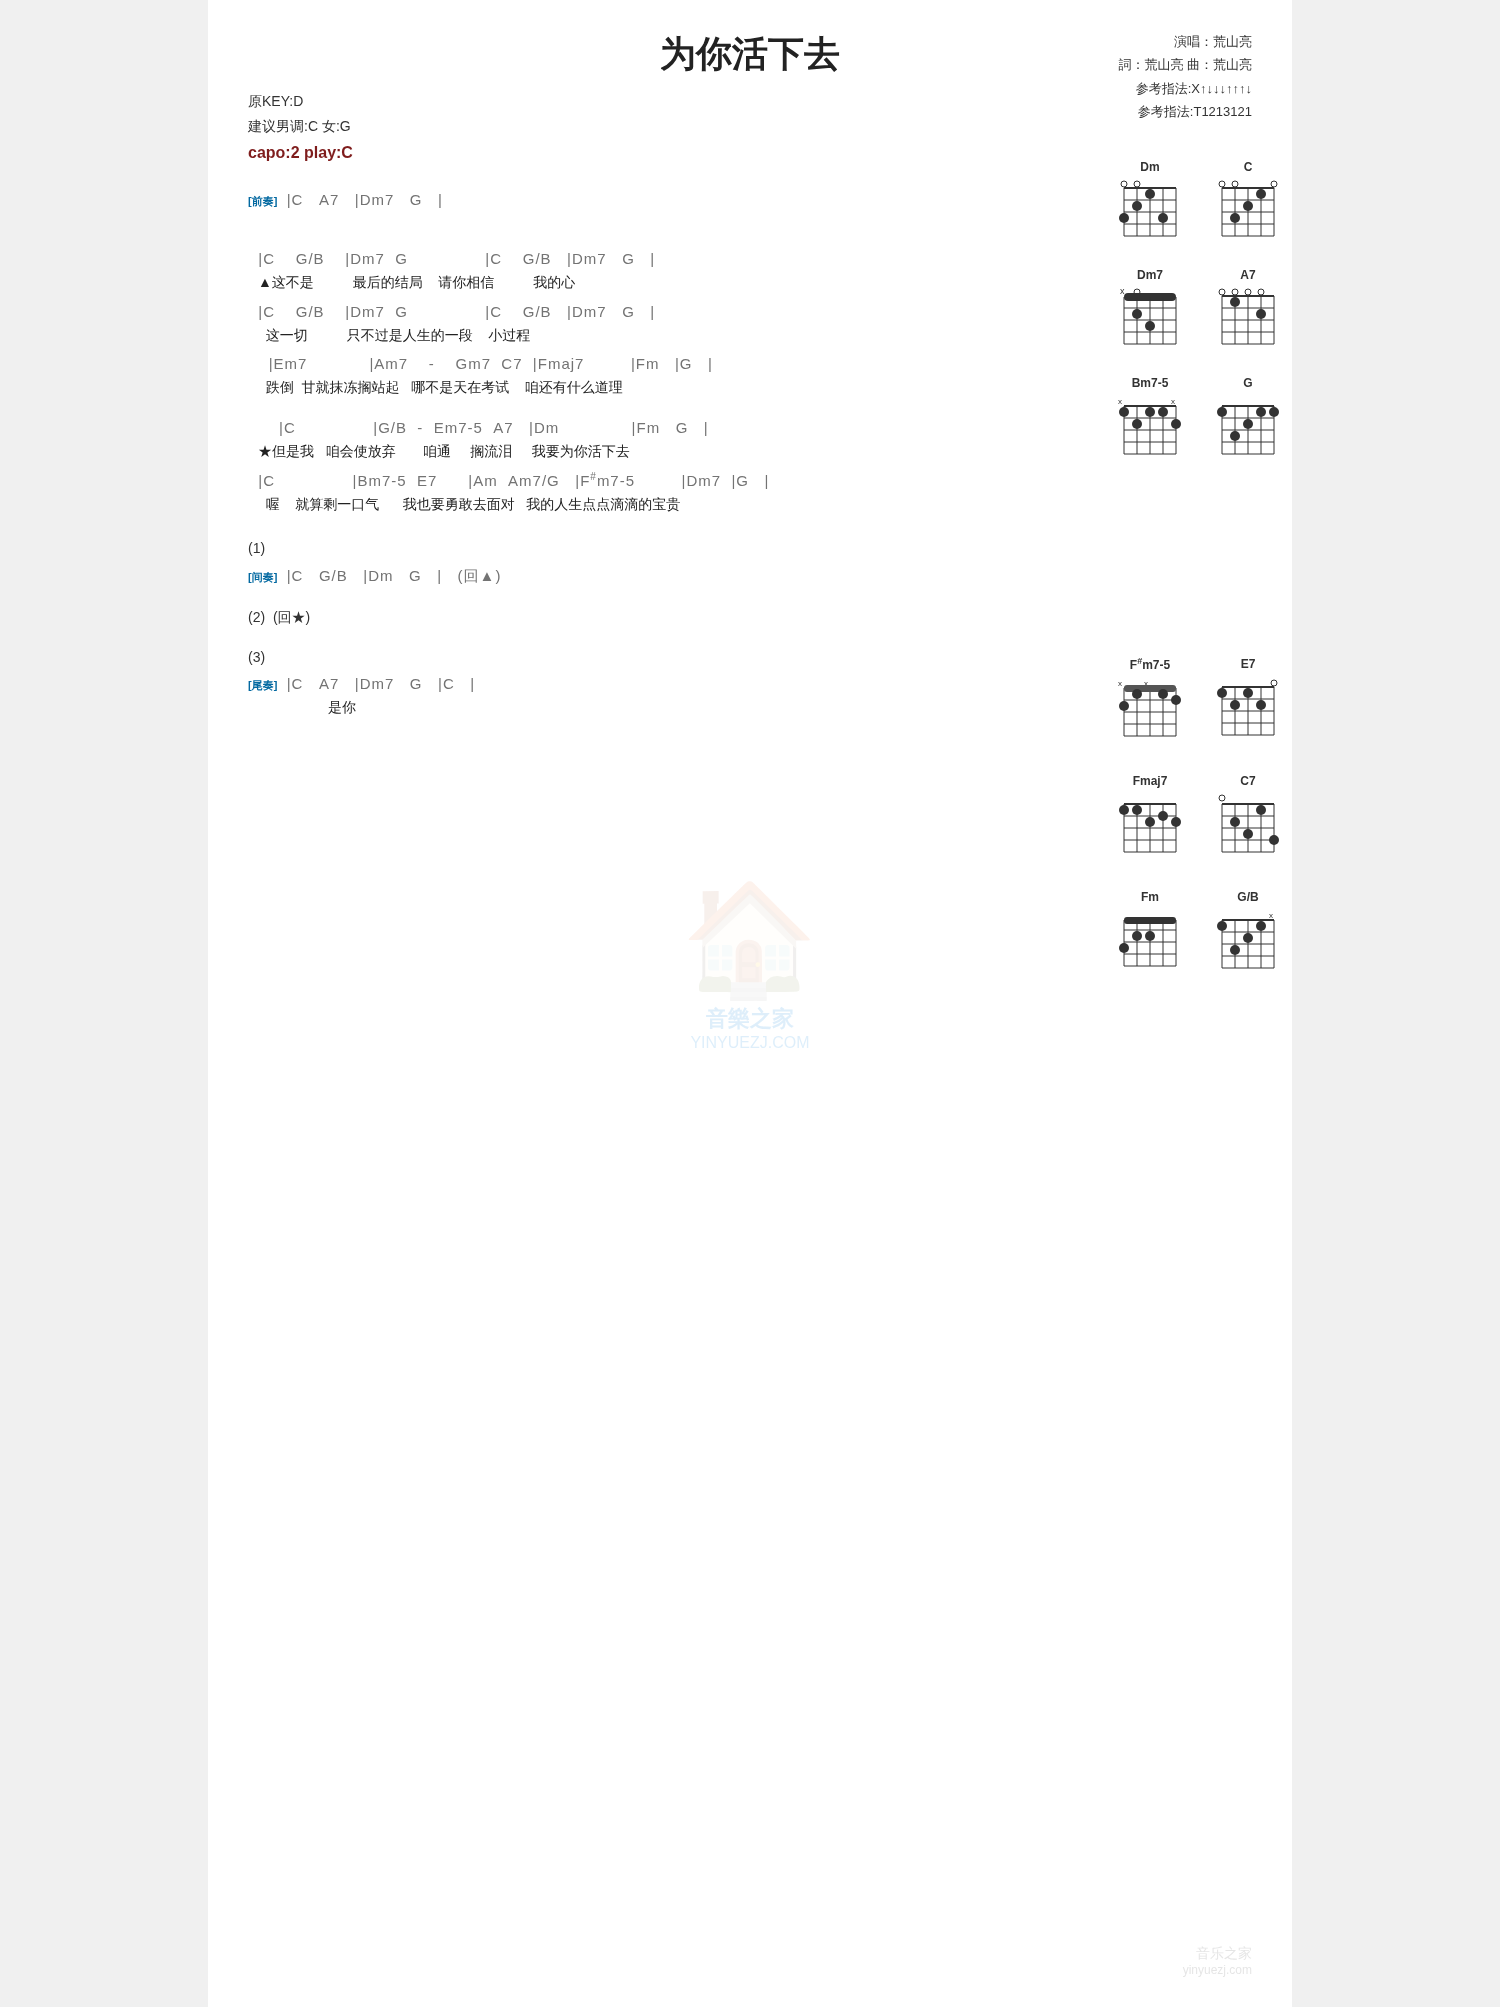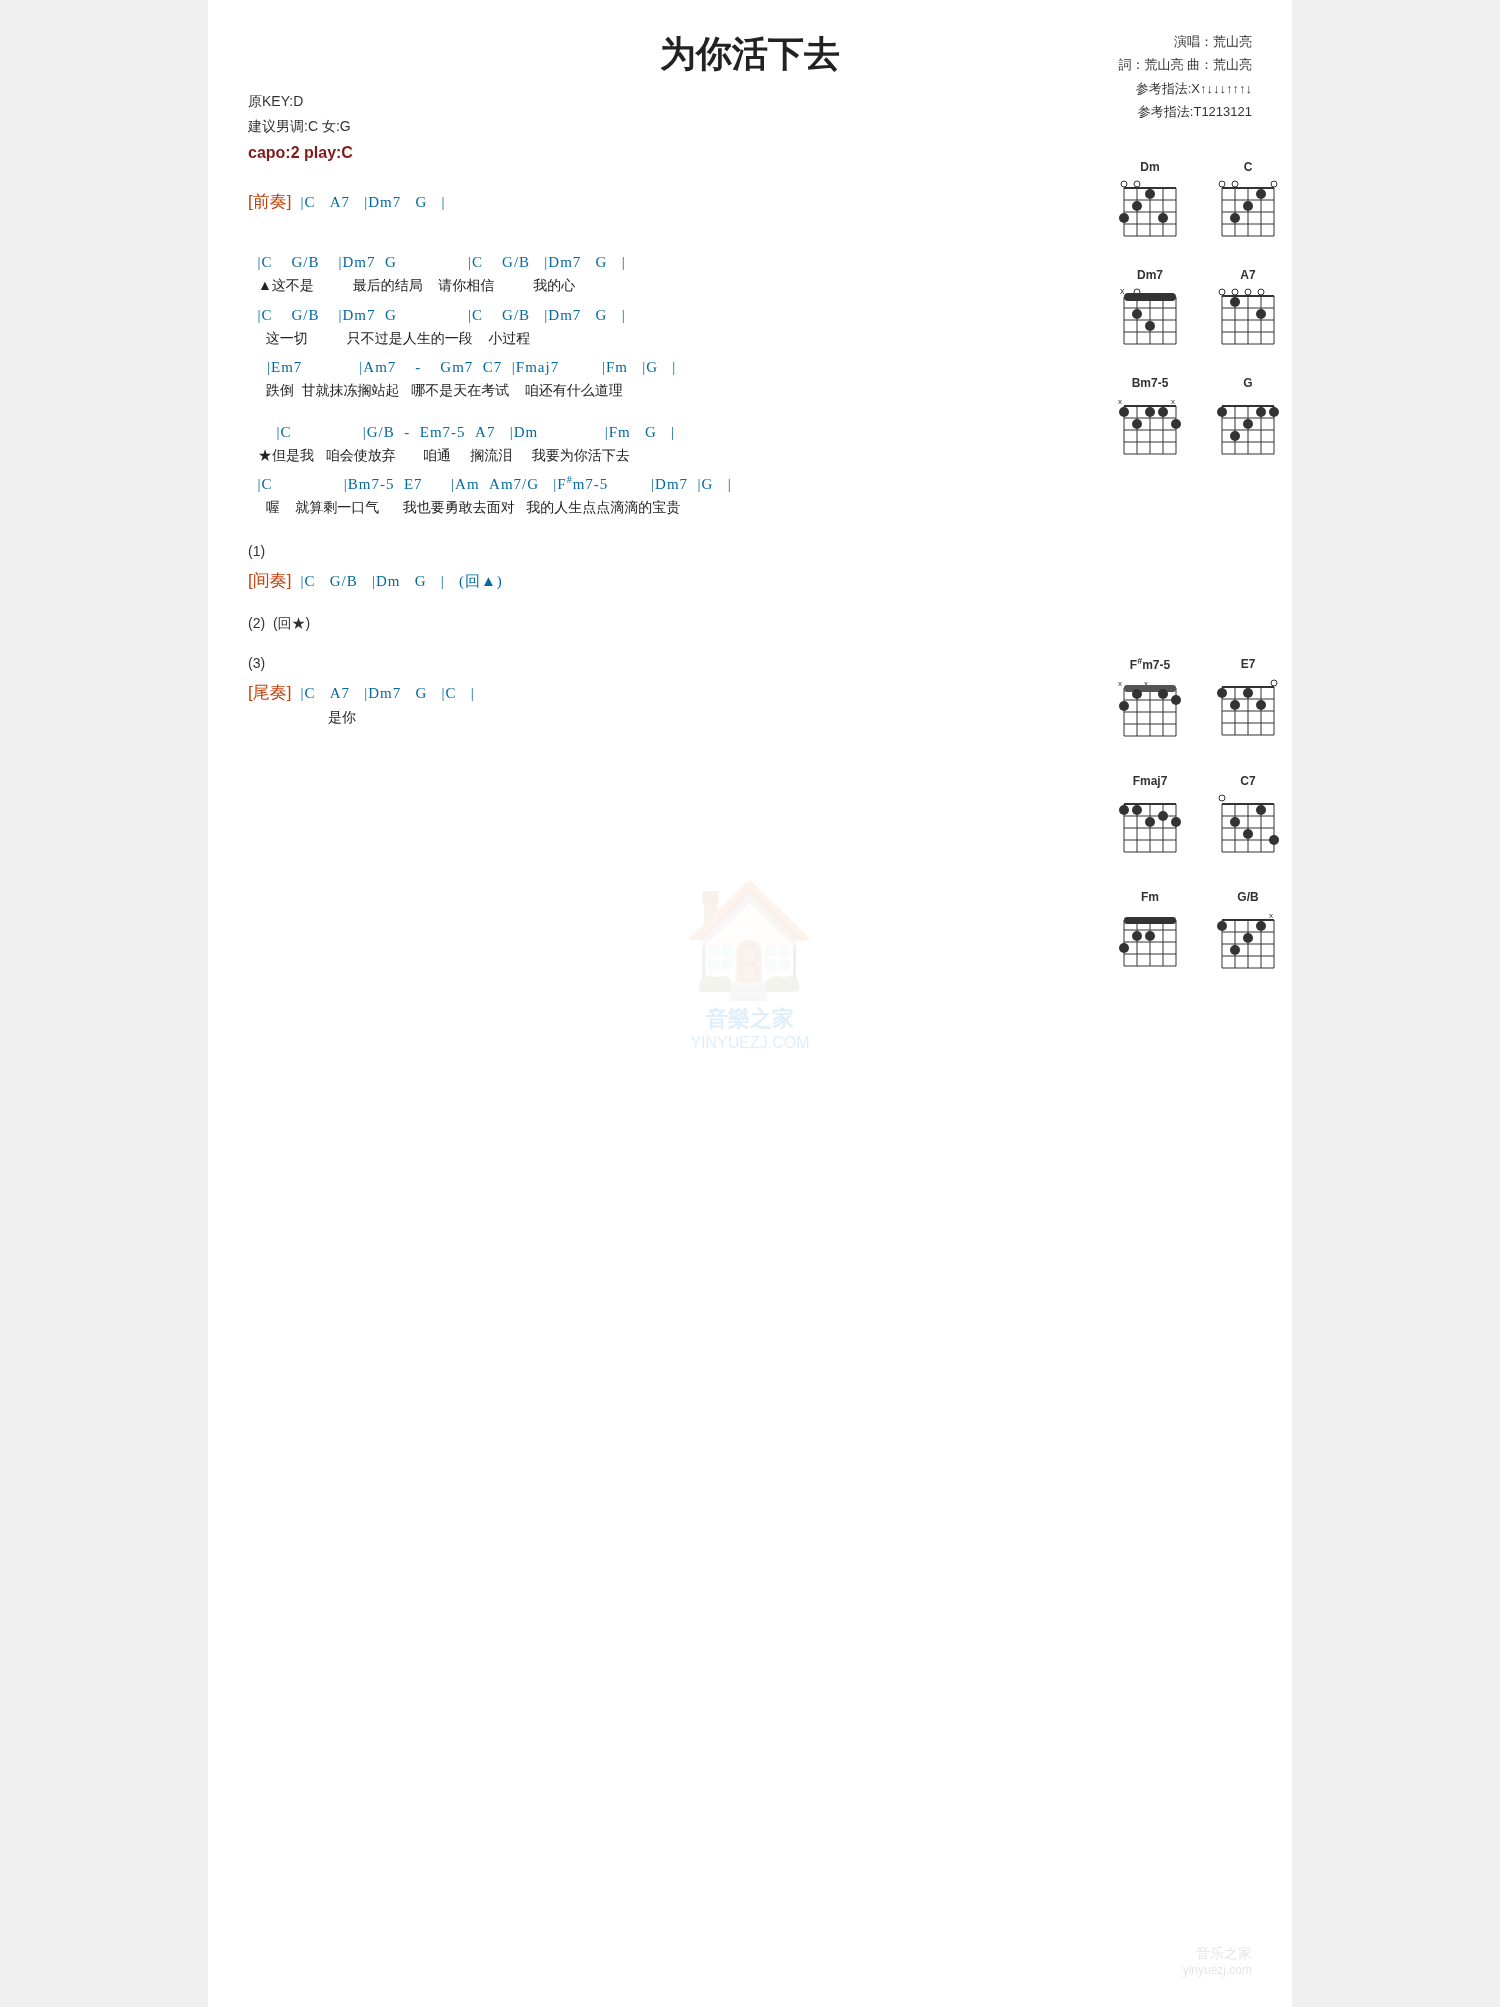--- a/index.html
+++ b/index.html
@@ -43,36 +43,36 @@
       color: #333;
       text-align: right;
       line-height: 1.8;
     }
     .section {
       margin-top: 14px;
       font-size: 15px;
       line-height: 1.6;
     }
     .chord-line {
-      color: #0369a1;
+      color: #737373;
       font-size: 15px;
-      font-family: Liberation Serif, serif;
+      font-family: Liberation Sans, sans-serif;
       letter-spacing: 1px;
       margin-top: 4px;
     }
     .lyric-line {
       color: #222;
       font-size: 14px;
       margin-top: 0px;
       padding-left: 10px;
     }
     .section-label {
-      color: #c2410c;
-      font-weight: normal;
-      font-size: 17px;
+      color: #0369a1;
+      font-weight: bold;
+      font-size: 11px;
     }
     .chord-diagrams {
       position: absolute;
       right: 0px;
       top: 160px;
       width: 210px;
     }
     .chord-row {
       display: flex;
       gap: 10px;

